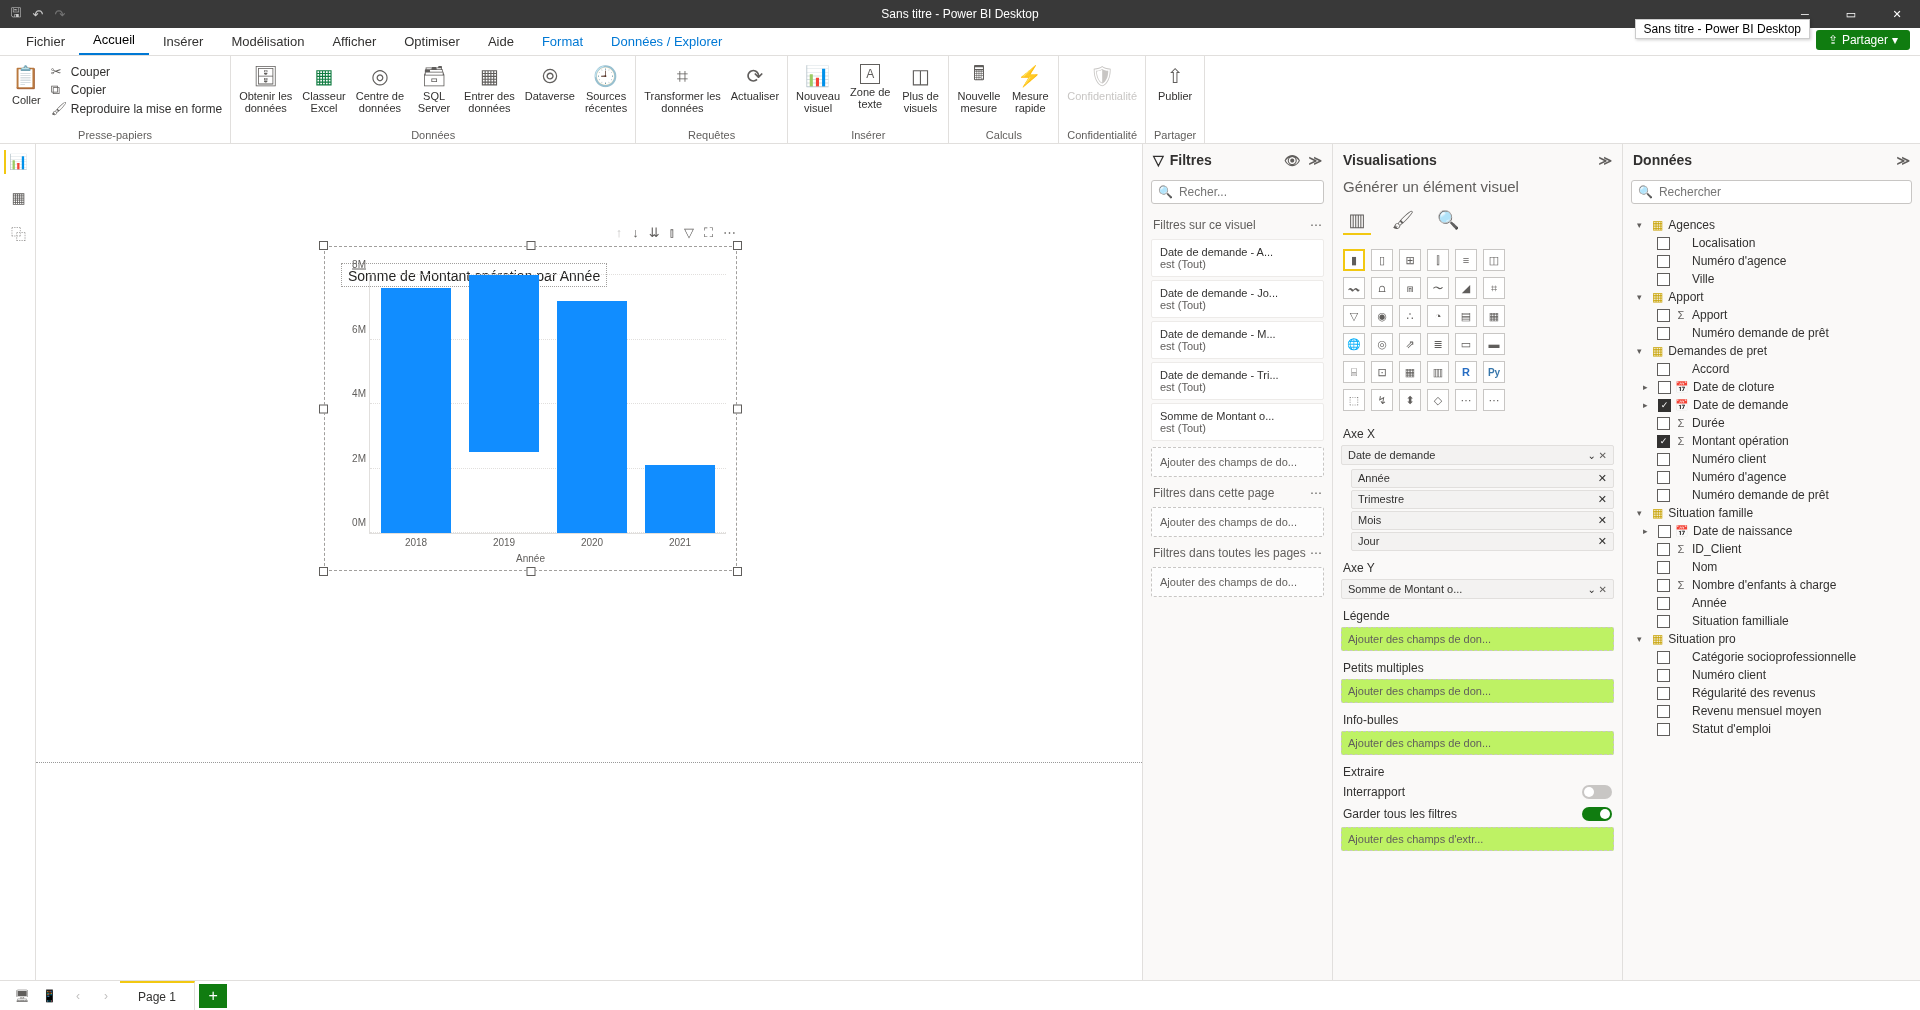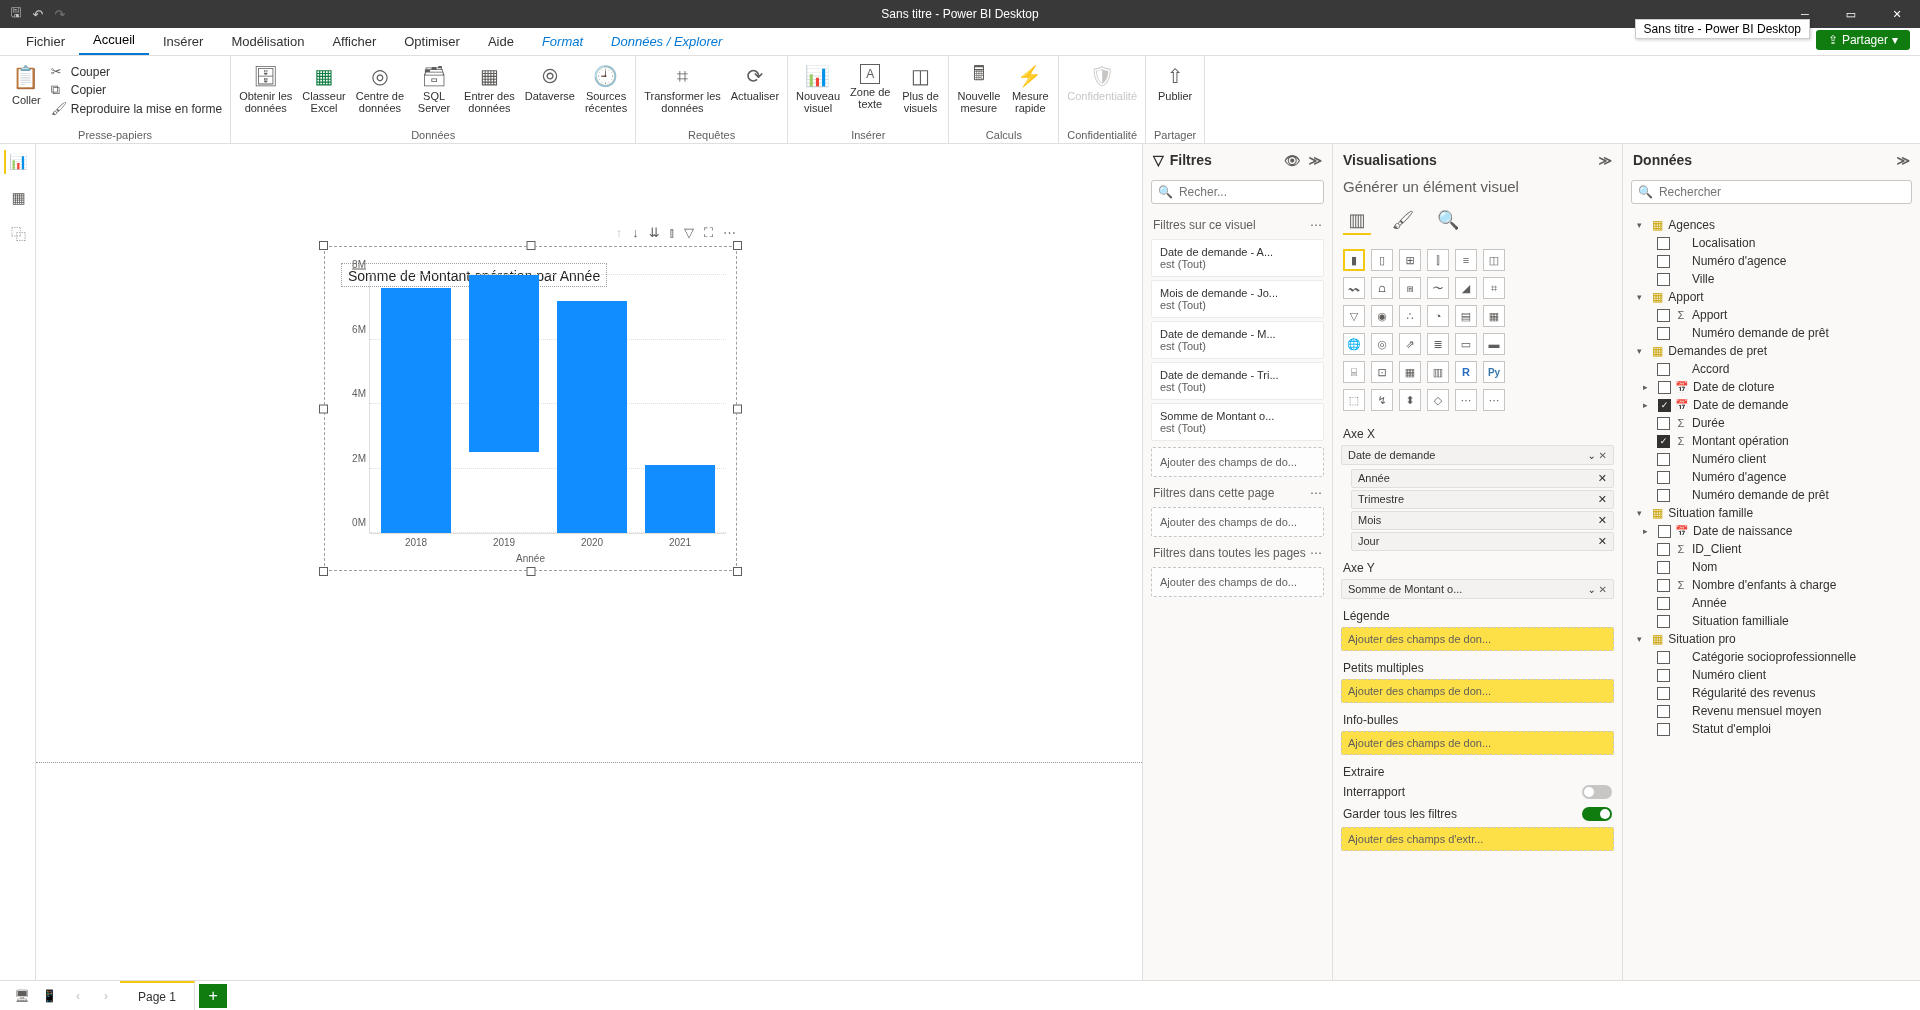--- a/index.html
+++ b/index.html
@@ -11,21 +11,21 @@
 .titlebar-icon { width: 16px; height: 16px; display:flex; align-items:center; justify-content:center; color:#ccc; font-size:13px; }
 .titlebar-title { position:absolute; left:50%; transform:translateX(-50%); font-size:12px; color:#fff; }
 .titlebar-right { margin-left:auto; display:flex; align-items:center; }
 .winbtn { width:46px; height:28px; display:flex; align-items:center; justify-content:center; color:#fff; font-size:11px; }
 .tooltip { position:absolute; top:19px; right:110px; background:#fff; color:#000; border:1px solid #ccc; padding:2px 8px; font-size:12px; z-index:100; box-shadow:1px 1px 3px rgba(0,0,0,0.2);}
 
 
 .ribbon-tabs { height:28px; display:flex; align-items:flex-end; border-bottom:1px solid #e1dfdd; padding-left:12px; position:relative; }
 .ribbon-tab { padding:6px 14px 6px; font-size:13px; color:#323130; cursor:pointer;margin-top:8px; }
 .ribbon-tab.active { color:#000; border-bottom:2px solid #0078d4; font-weight:400; }
-.ribbon-tab.colored { color:#0078d4;font-style:italic; }
+.ribbon-tab.colored { color:#0078d4; }
 .share-btn { position:absolute; right:10px; top:2px; background:#107c10; color:#fff; padding:3px 12px; border-radius:3px; font-size:12px; display:flex; align-items:center; gap:4px;}
 .collapse-btn { position:absolute; right:8px; bottom:-72px; font-size:12px; color:#605e5c;}
 
 
 .ribbon-body { height:88px; display:flex; border-bottom:1px solid #e1dfdd; background:#fff; position:relative;}
 .ribbon-group { border-right:1px solid #e1dfdd; padding:4px 8px 2px; display:flex; flex-direction:column; align-items:center; justify-content:space-between; }
 .ribbon-group-items { display:flex; gap:10px; flex:1; align-items:flex-start;}
 .ribbon-group-label { font-size:11px; color:#605e5c; text-align:center; padding-top:2px; }
 .ritem { display:flex; flex-direction:column; align-items:center; justify-content:flex-start; gap:2px; min-width:40px; padding-top:4px;}
 .ritem-icon { width:24px; height:24px; display:flex; align-items:center; justify-content:center; color:#605e5c; font-size:20px;}
@@ -90,21 +90,21 @@
 .viz-mode-row { display:flex; gap:18px; padding:6px 10px 10px; }
 .viz-mode { width:28px; height:28px; display:flex; align-items:center; justify-content:center; color:#605e5c; font-size:18px; border-bottom:2px solid transparent;}
 .viz-mode.active { border-bottom:2px solid #f2c811;}
 .viz-gallery { display:grid; grid-template-columns:repeat(6, 22px); gap:6px; padding:4px 10px 8px;}
 .viz-icon { width:22px; height:22px; border:1px solid #c8c6c4; display:flex; align-items:center; justify-content:center; font-size:11px; color:#605e5c; background:#fff;}
 .viz-icon.sel { border:2px solid #f2c811;}
 .well-label { font-size:12px; padding:8px 10px 2px; color:#323130;}
 .well-item { margin:2px 8px; background:#f3f2f1; border:1px solid #e1dfdd; padding:3px 6px; font-size:11px; display:flex; justify-content:space-between; align-items:center; border-radius:2px;}
 .well-item .x { color:#605e5c; font-size:10px; cursor:pointer;}
 .well-sub { margin:2px 8px 2px 18px; background:#f3f2f1; border:1px solid #e1dfdd; padding:2px 6px; font-size:11px; display:flex; justify-content:space-between; border-radius:2px;}
-.well-drop { margin:2px 8px; border:1px dashed #c8c6c4; padding:5px 6px; font-size:11px; color:#605e5c; background:#fde047; border-radius:2px; white-space:nowrap; overflow:hidden; text-overflow:ellipsis;}
+.well-drop { margin:2px 8px; border:1px dashed #c8c6c4; padding:5px 6px; font-size:11px; color:#605e5c; background:#bef264; border-radius:2px; white-space:nowrap; overflow:hidden; text-overflow:ellipsis;}
 .toggle-row { display:flex; justify-content:space-between; align-items:center; padding:4px 10px; font-size:12px;}
 .toggle { width:30px; height:14px; border-radius:8px; background:#c8c6c4; position:relative;}
 .toggle::after { content:''; position:absolute; width:10px; height:10px; background:#fff; border-radius:50%; top:2px; left:2px;}
 .toggle.on { background:#107c10;} .toggle.on::after { left:auto; right:2px;}
 
 
 .tree { padding:4px 4px; overflow-y:auto; flex:1;}
 .tree-row { display:flex; align-items:center; gap:5px; padding:2px 6px; font-size:12px; color:#323130;}
 .tree-row .chev { width:10px; font-size:9px; color:#605e5c;}
 .tree-row .cb { width:13px; height:13px; border:1px solid #605e5c; background:#fff; display:flex; align-items:center; justify-content:center; font-size:9px; color:#fff;}
@@ -379,21 +379,21 @@
   <div class="section-hdr">
       <span>Filtres sur ce visuel</span>
       <span>⋯</span>
     </div>
   <div id="filter-cards">
       <div class="filter-card">
         <div>Date de demande - A...</div>
         <div class="line2">est (Tout)</div>
       </div>
       <div class="filter-card">
-        <div>Mois de demande - Jo...</div>
+        <div>Date de demande - Jo...</div>
         <div class="line2">est (Tout)</div>
       </div>
       <div class="filter-card">
         <div>Date de demande - M...</div>
         <div class="line2">est (Tout)</div>
       </div>
       <div class="filter-card">
         <div>Date de demande - Tri...</div>
         <div class="line2">est (Tout)</div>
       </div>

